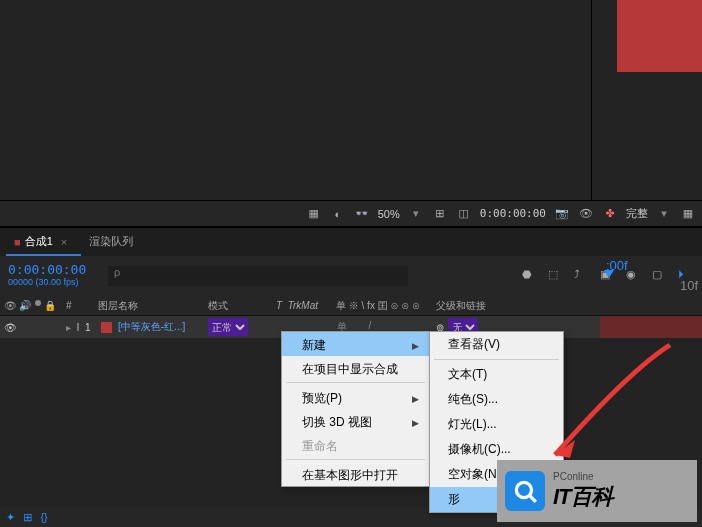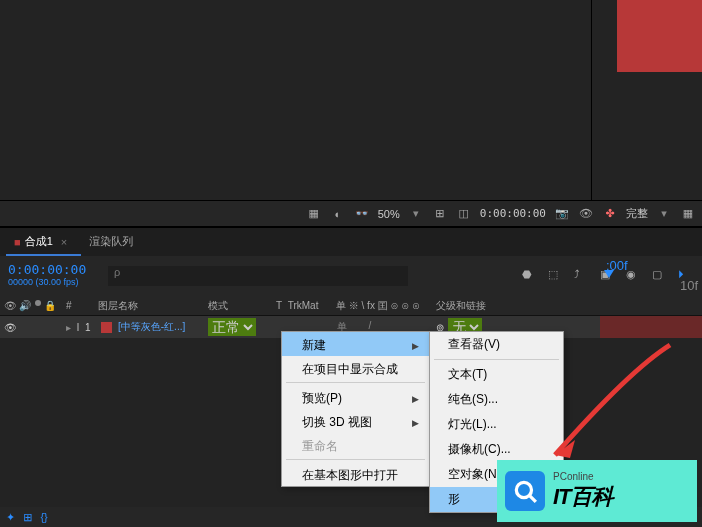--- a/index.html
+++ b/index.html
@@ -22,46 +22,46 @@
   .search-box { flex: 1; margin: 0 10px; background: #1e1e1e; border: none; height: 20px; max-width: 300px;}
   .search-inner { display: flex; align-items: center; padding: 0 6px; color: #777; }
   .timeline-icons { display: flex; gap: 10px; align-items: center; color: #aaa; margin-left: auto; }
   .ruler { position: absolute; right: 0; top: 256px; width: 100px; height: 40px; color: #888; font-size: 13px;}
   .ruler .playhead { position: absolute; top: 2px; left: 4px; color: #2a8cff; }
   .columns-header { position: absolute; top: 296px; left: 0; right: 0; height: 20px; background: #262626; display: flex; align-items: center; color: #aaa; font-size: 10px; border-bottom: 1px solid #111;}
   .columns-header > div { padding: 0 4px; }
   .layer-row { position: absolute; top: 316px; left: 0; right: 0; height: 22px; background: #333; display: flex; align-items: center; color: #ccc; font-size: 10px;}
   .layer-row .sq { width: 11px; height: 11px; background: #b73838; margin: 0 3px;}
   .layer-row .sq.small { width: 8px; height: 8px; background: #5a3c3c; border:1px solid #777;}
-  .layer-row select { background: #4d7c0f; color: #ccc; border: none; font-size: 14px; height: 18px;}
+  .layer-row select { background: #4c1d95; color: #ccc; border: none; font-size: 10px; height: 18px;}
   .layer-track { position: absolute; top: 316px; left: 600px; right: 0; height: 22px; background: #6a2828;}
   .timeline-empty { position: absolute; top: 338px; left: 0; right: 0; bottom: 20px; background: #232323; }
   .footer { position: absolute; bottom: 0; left: 0; right: 0; height: 20px; background: #262626; display: flex; align-items: center; padding: 0 6px; color: #2a8cff; gap: 8px;}
   .context-menu { position: absolute; top: 331px; left: 281px; width: 149px; background: #f0f0f0; border: 1px solid #999; box-shadow: 2px 2px 6px rgba(0,0,0,0.3); color: #000; font-size: 12px;}
   .menu-item { padding: 5px 10px 2px 20px; display: flex; align-items: center; justify-content: space-between; }
   .menu-item.highlight { background: #91c9f7; }
   .menu-item.disabled { color: #999; }
   .menu-sep { height: 1px; background: #ccc; margin: 2px 4px; }
   .menu-arrow { font-size: 9px; color: #444;}
   .submenu { position: absolute; top: 331px; left: 429px; width: 135px; background: #f0f0f0; border: 1px solid #999; box-shadow: 2px 2px 6px rgba(0,0,0,0.3); color: #000; font-size: 12px;}
   .submenu .menu-item { padding: 4px 10px 4px 18px; }
   .submenu .menu-item.highlight { background: #91c9f7; }
   .red-arrow { position: absolute; top: 340px; left: 530px; width: 150px; height: 130px; pointer-events: none; }
-  .watermark { position: absolute; bottom: 5px; right: 5px; width: 200px; height: 62px; background: #5eead4; display: flex; align-items: center; padding: 4px 8px; }
+  .watermark { position: absolute; bottom: 5px; right: 5px; width: 200px; height: 62px; background: #a3a3a3; display: flex; align-items: center; padding: 4px 8px; }
   .watermark .logo { width: 40px; height: 40px; background: #1e88e5; border-radius: 6px; display: flex; align-items: center; justify-content: center; margin-right: 8px; }
   .watermark .logo svg { width: 26px; height: 26px; }
   .wm-text { display: flex; flex-direction: column; }
   .wm-text .small { font-size: 10px; color: #444; }
   .wm-text .big { font-size: 22px; font-weight: bold; color: #000; font-style: italic; letter-spacing: -1px;}
   .ti-icon { width: 16px; height: 16px; }
   .col-av { width: 62px; display:flex; gap:3px; padding:0 4px;}
   .col-num { width: 32px; padding:0 4px;}
   .col-name { width: 110px; padding:0 4px;}
   .col-mode { width: 68px; padding:0 4px;}
-  .col-t { width: 60px; padding:0 4px;}
+  .col-t { width: 60px; padding:0 4px;font-style:italic;}
   .col-switches { width: 100px; padding:0 4px;}
   .col-parent { width: 90px; padding:0 4px;}
   .switch-row { display:flex; gap:2px;}
   .switch-row span{ width:12px; text-align:center; color:#888;}
   .timeline-btn { color:#888; }
   .ruler-marks { position:absolute; top:22px; left:0; right:0; display:flex; justify-content:space-between; padding:0 4px;}
   .dot { width:6px; height:6px; background:#888; border-radius:50%;}
   .tri { width:0; height:0; border-left:5px solid transparent; border-right:5px solid transparent; border-top:8px solid #2a8cff; position:absolute; top:14px; left:2px;}
 </style>
 </head>

